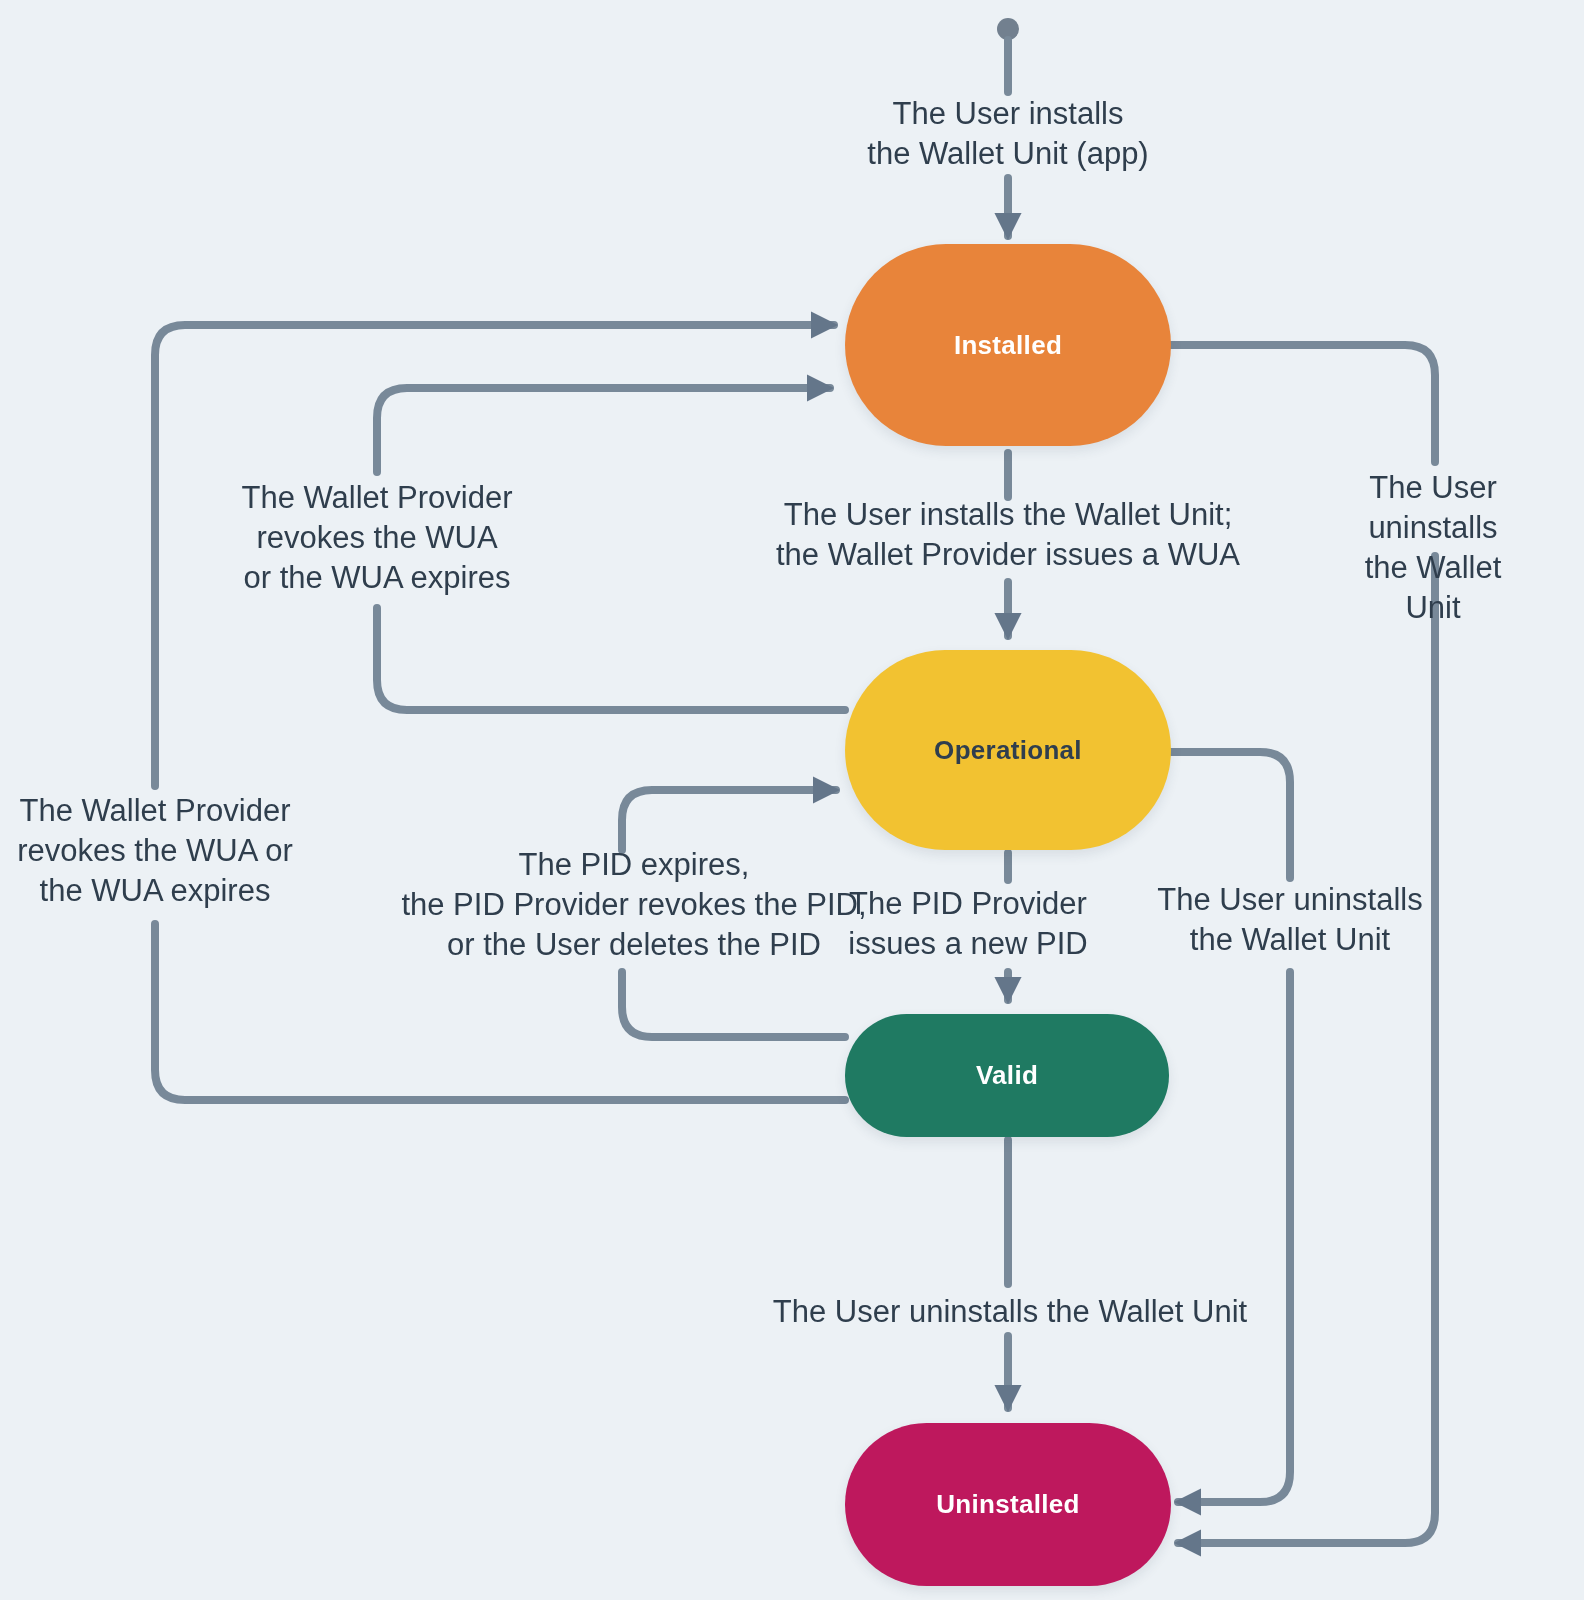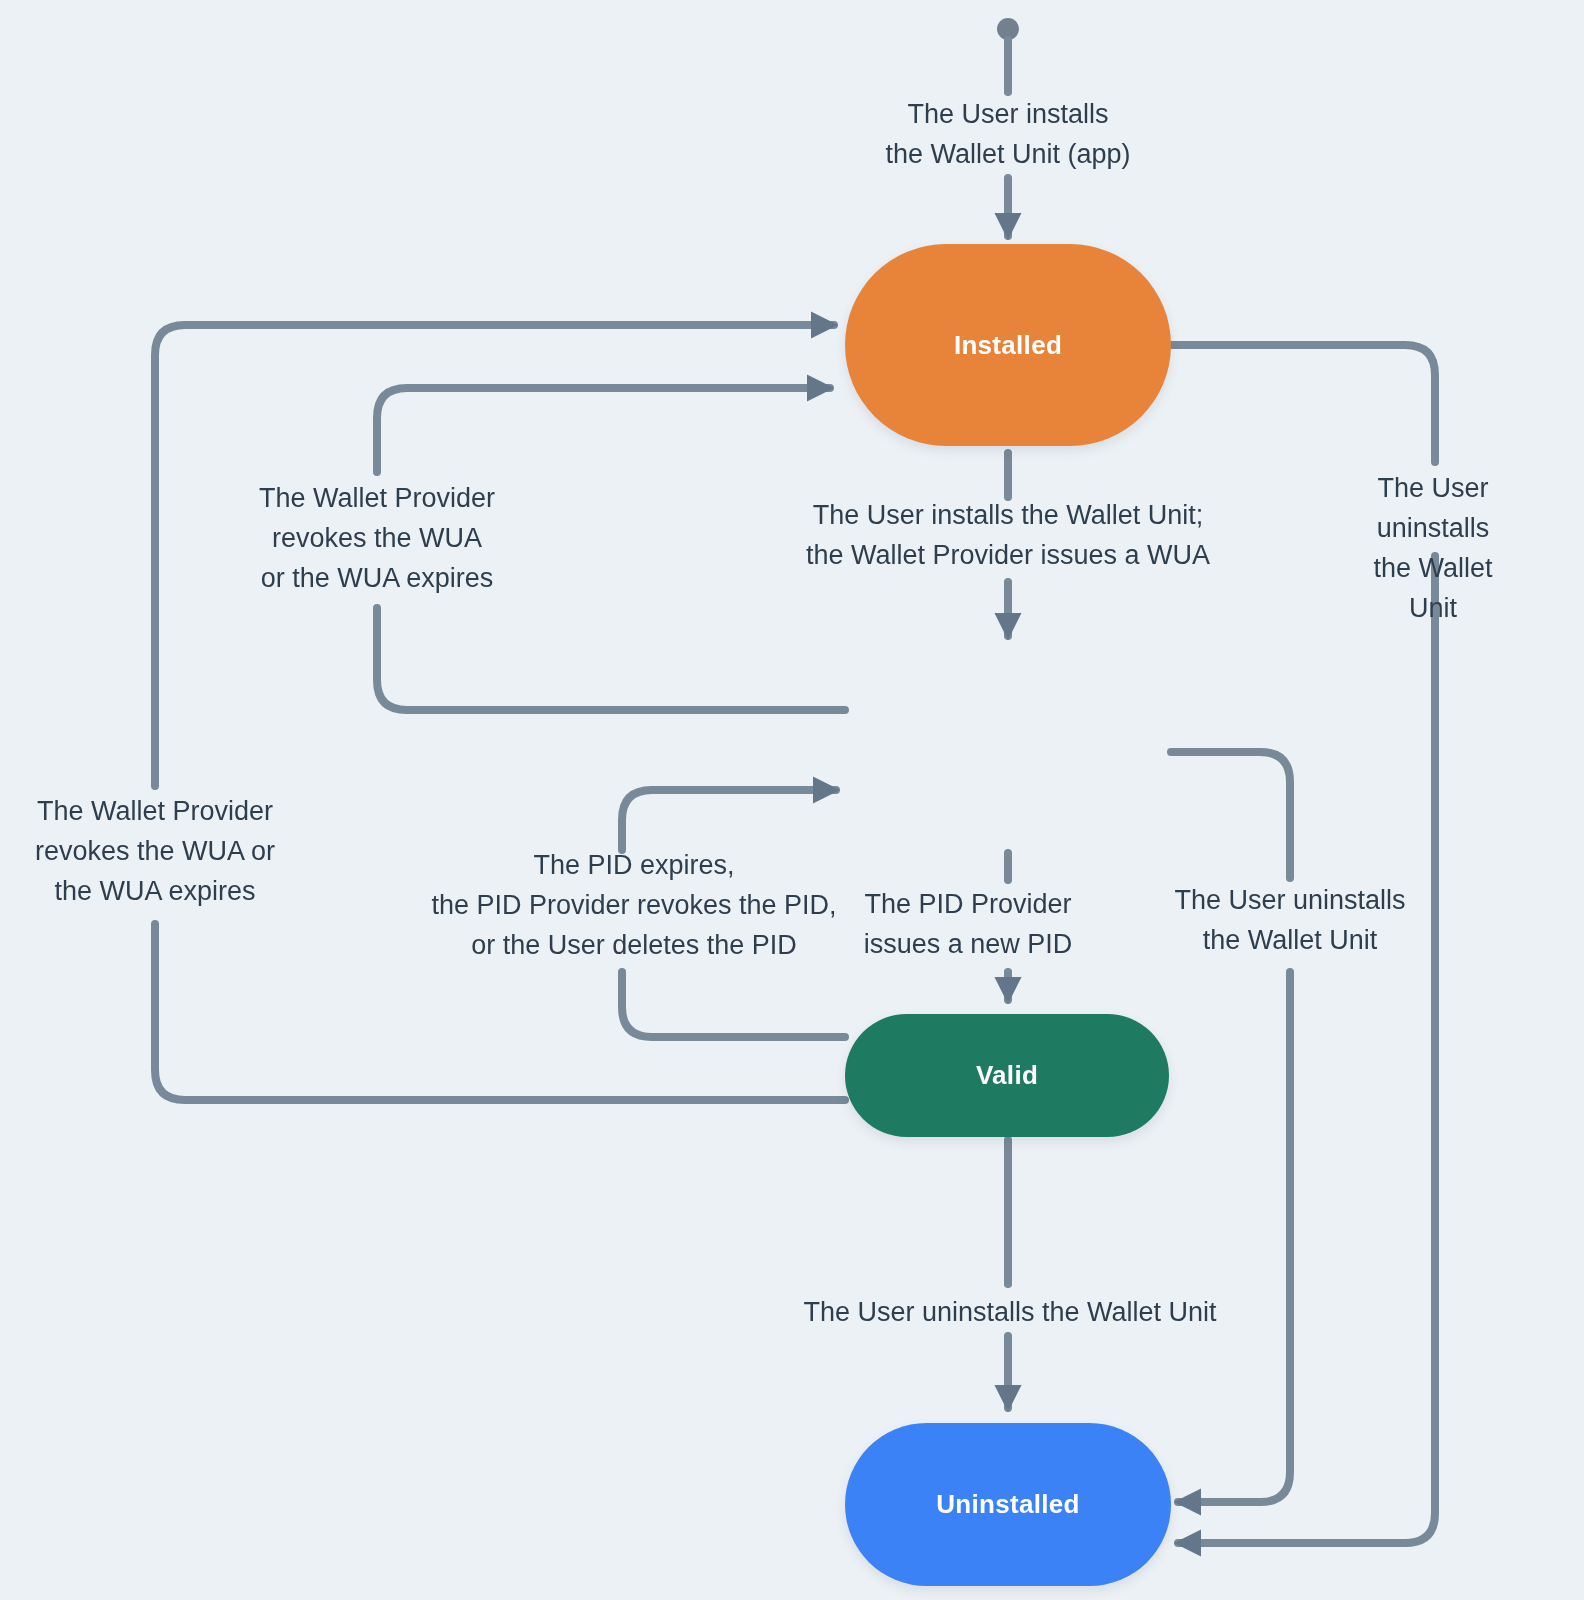--- a/index.html
+++ b/index.html
@@ -13,27 +13,27 @@
   #wires{position:absolute;left:0;top:0;}
   .node{
     position:absolute;
     display:flex;align-items:center;justify-content:center;
     font-weight:800;font-size:26px;letter-spacing:.3px;
     box-shadow:0 5px 12px rgba(40,60,80,.10);
   }
   .node-installed{left:845px;top:244px;width:326px;height:202px;border-radius:101px;background:#E8843A;color:#fff;}
   .node-operational{left:845px;top:650px;width:326px;height:200px;border-radius:100px;background:#F2C231;color:#2F3E4E;}
   .node-valid{left:845px;top:1014px;width:324px;height:123px;border-radius:62px;background:#1F7A62;color:#ffffff;}
-  .node-uninstalled{left:845px;top:1423px;width:326px;height:163px;border-radius:82px;background:#3b82f6;color:#fff;}
+  .node-uninstalled{left:845px;top:1423px;width:326px;height:163px;border-radius:82px;background:#be185d;color:#fff;}
   .edge-label{
     position:absolute;
     transform:translateX(-50%);
     white-space:pre-line;
     text-align:center;
-    font-size:27px;line-height:40px;font-weight:500;
+    font-size:31px;line-height:40px;font-weight:500;
     color:#2F3E4D;
   }
   .lbl-install{left:1008px;top:94px;}
   .lbl-activate{left:1008px;top:495px;}
   .lbl-wua-inner{left:377px;top:478px;}
   .lbl-wua-outer{left:155px;top:791px;}
   .lbl-pid-expires{left:634px;top:845px;}
   .lbl-pid-new{left:968px;top:884px;}
   .lbl-uninstall-outer{left:1433px;top:468px;}
   .lbl-uninstall-inner{left:1290px;top:880px;}
@@ -80,20 +80,23 @@
       <path d="M1435 556 V1513 Q1435 1543 1405 1543 H1178" marker-end="url(#arr)"></path>
 
       <path d="M1171 752 H1260 Q1290 752 1290 782 V878"></path>
       <path d="M1290 972 V1472 Q1290 1502 1260 1502 H1178" marker-end="url(#arr)"></path>
     </g>
   </svg>
 
   <div class="node node-installed">
     <span>Installed</span>
   </div>
+  <div class="node node-operational">
+    <span>Operational</span>
+  </div>
   <div class="node node-valid">
     <span>Valid</span>
   </div>
   <div class="node node-uninstalled">
     <span>Uninstalled</span>
   </div>
 
   <div class="edge-label lbl-install">The User installs
 the Wallet Unit (app)</div>
   <div class="edge-label lbl-activate">The User installs the Wallet Unit;

